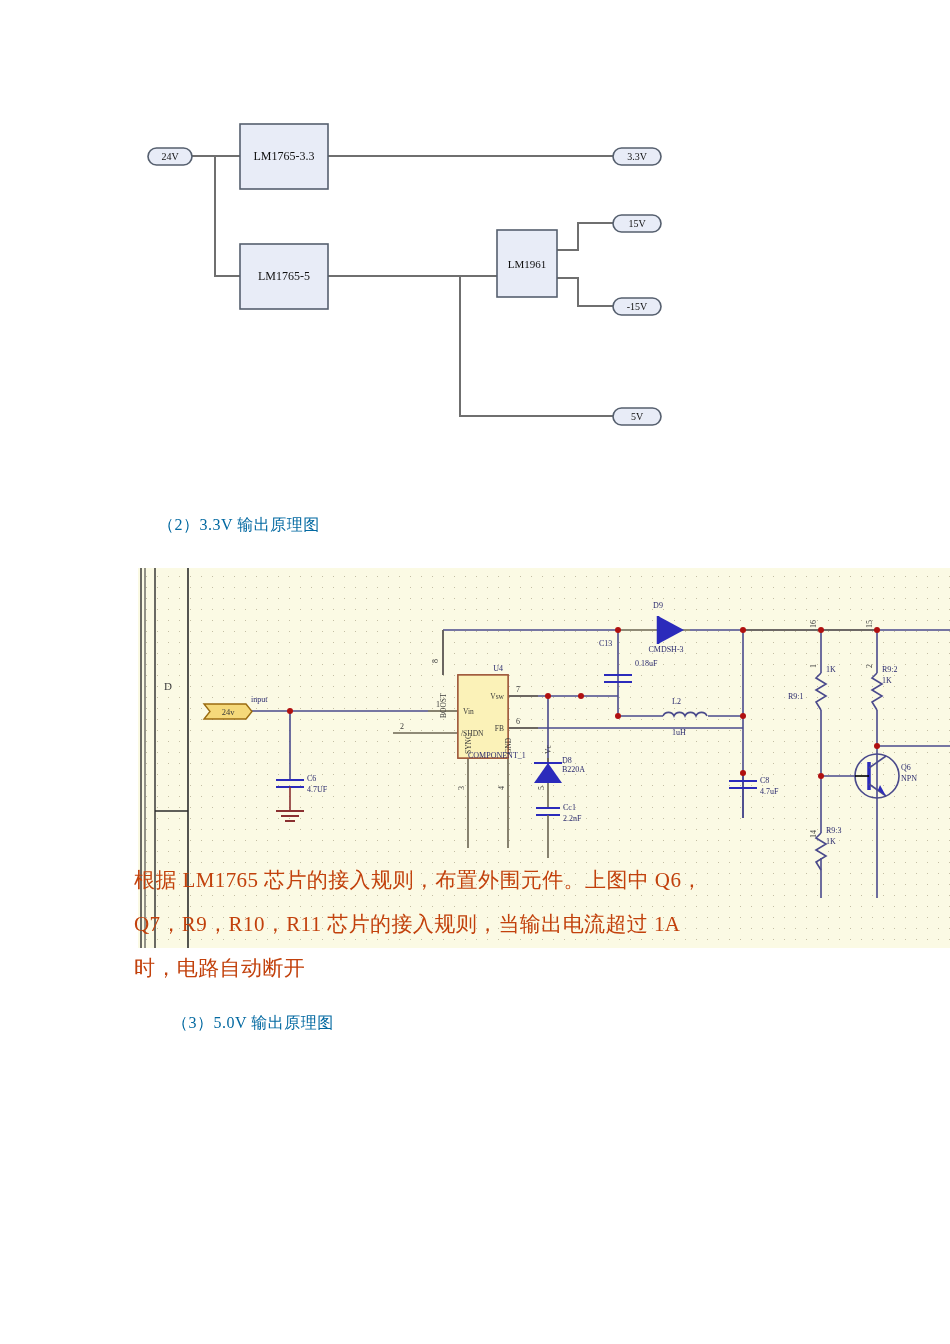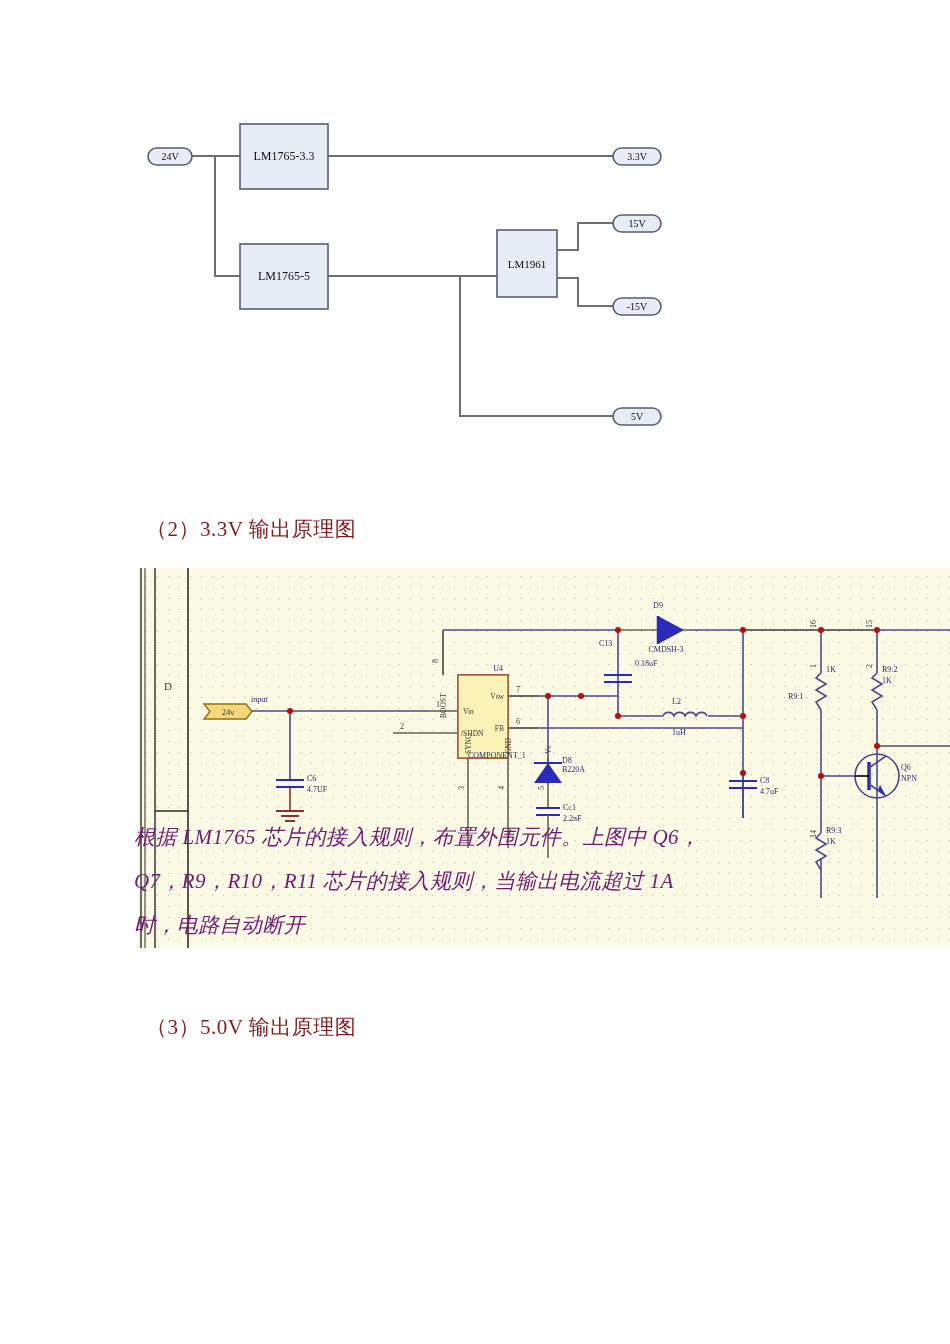--- a/index.html
+++ b/index.html
@@ -27,41 +27,41 @@
     top: 110px;
     width: 560px;
     height: 340px;
   }
   .blockdiagram svg { display: block; }
 
   
   .para {
     position: absolute;
     font-family: "Liberation Serif", "DejaVu Serif", serif;
-    font-size: 21px;
-    color: #7f1d1d;
+    font-size: 16px;
+    color: #0369a1;
     letter-spacing: 0.5px;
     line-height: 1.55;
     white-space: pre;
+    margin-left: 12px;
   }
   .para-caption2 { left: 146px; top: 513px; }
-  .para-caption3 { left: 146px; top: 1011px; }
+  .para-caption3 { left: 160px; top: 1011px; }
 
   .bodytext {
     position: absolute;
     left: 134px;
-    top: 815px;
+    top: 858px;
     width: 700px;
     font-family: "Liberation Serif", "DejaVu Serif", serif;
     font-size: 21px;
-    color: #701a75;
+    color: #c2410c;
     line-height: 44px;
     letter-spacing: 0.4px;
     z-index: 40;
-    font-style: italic;
   }
   .bodytext .ln { display: block; white-space: pre; }
 
   
   .schematic {
     position: absolute;
     left: 138px;
     top: 568px;
     width: 812px;
     height: 380px;

